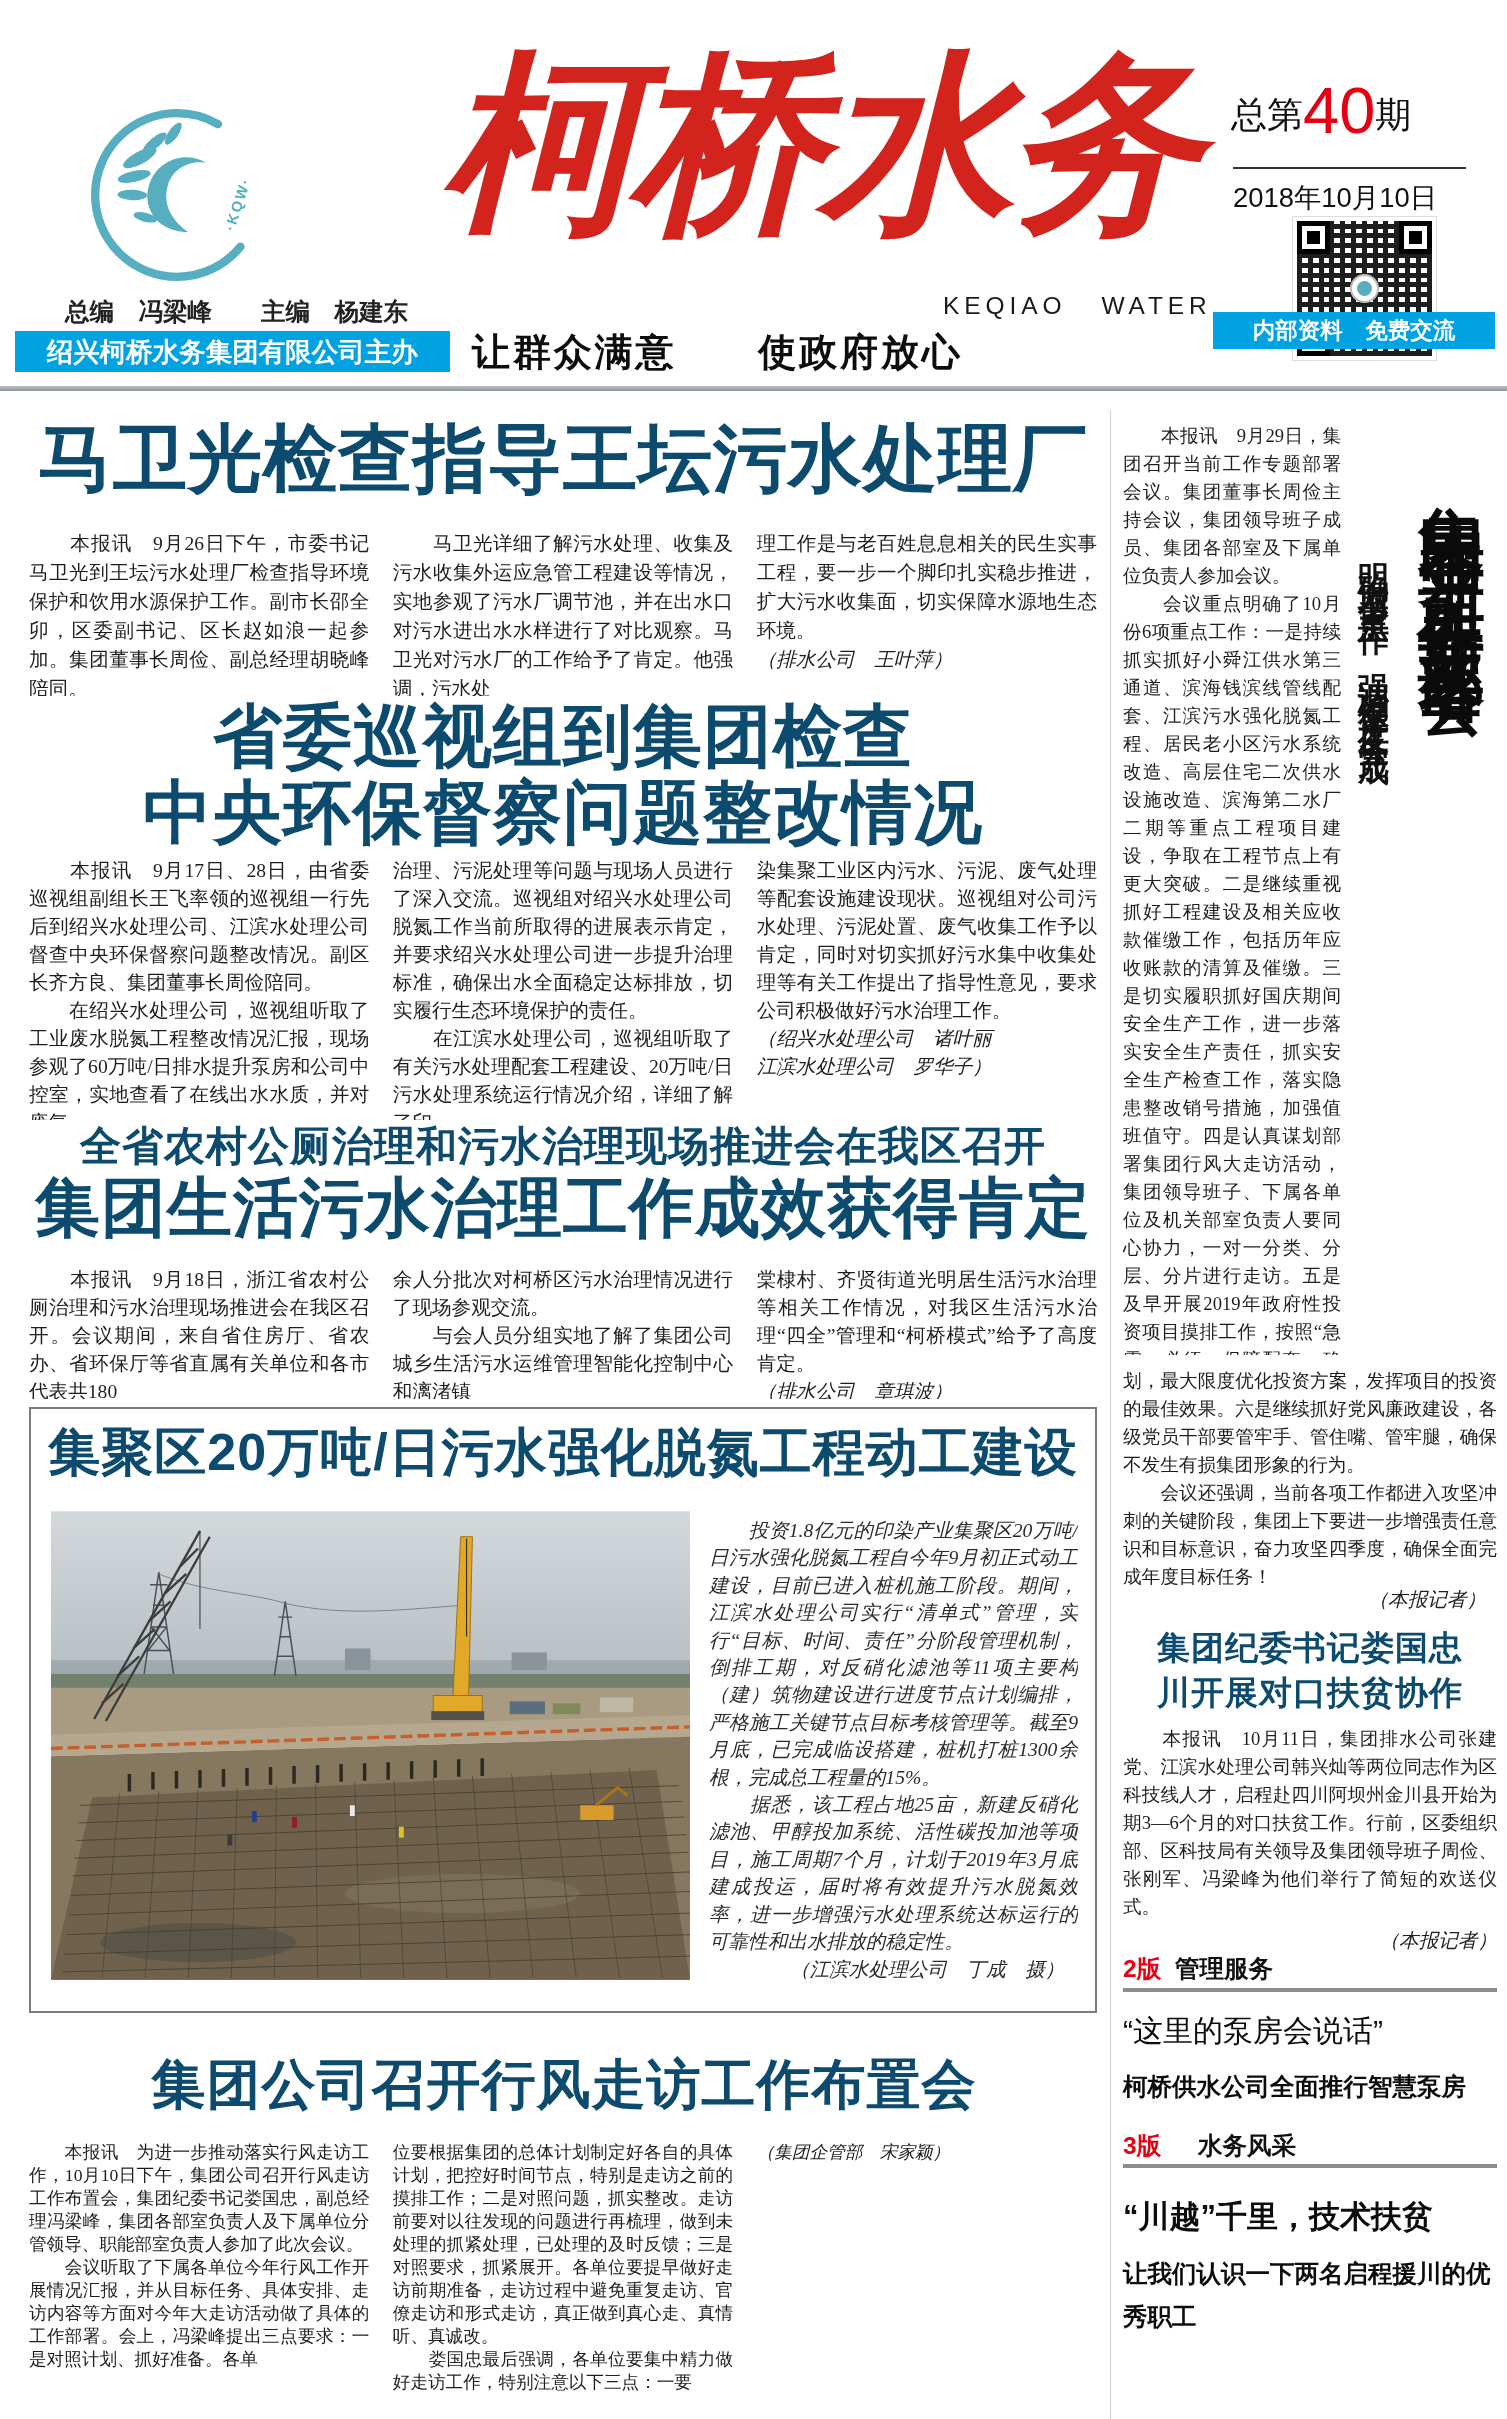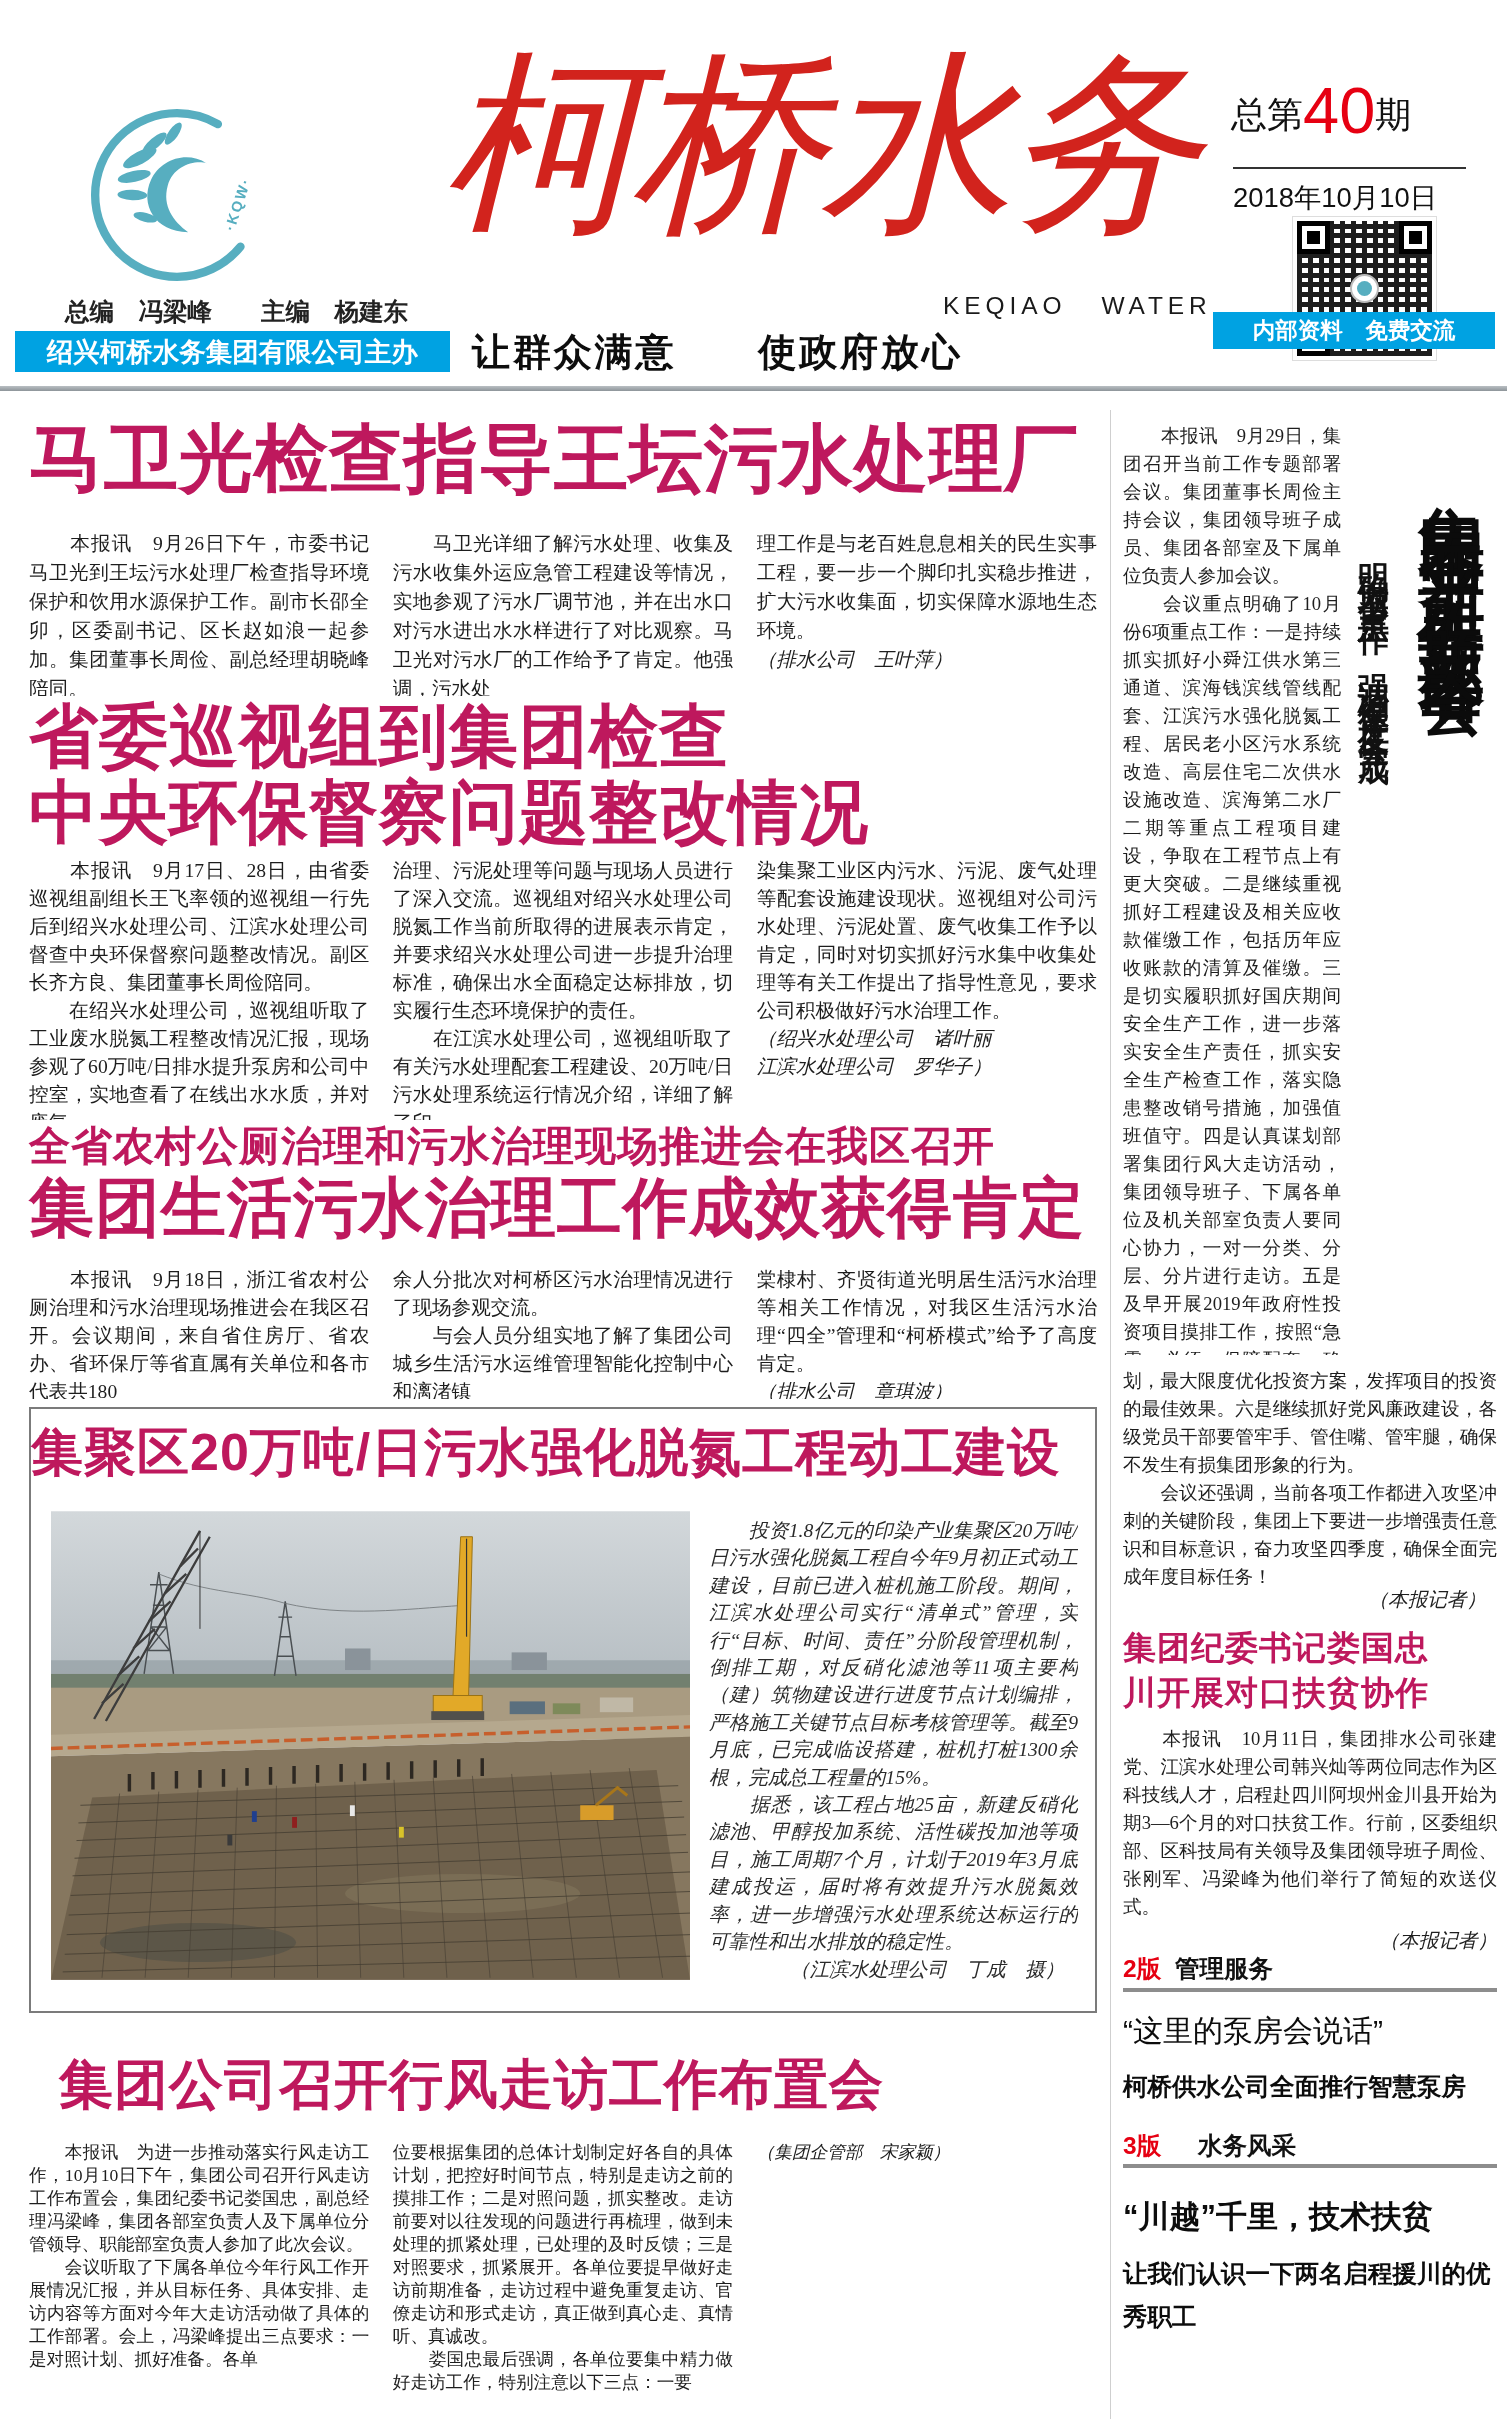--- a/index.html
+++ b/index.html
@@ -2,30 +2,30 @@
 <html><head>
 <meta charset="utf-8">
 <style>
   *{margin:0;padding:0;box-sizing:border-box}
   html,body{background:#ffffff}
   body{width:1507px;height:2419px;position:relative;overflow:hidden;
        font-family:"Liberation Serif","DejaVu Serif",serif;color:#1d1d1d}
   .abs{position:absolute}
   .hei{font-family:"Liberation Sans","DejaVu Sans",sans-serif}
   .headline{font-family:"Liberation Sans","DejaVu Sans",sans-serif;font-weight:900;
-            color:#be185d;line-height:1.06;letter-spacing:1px}
+            color:#0c4a6e;text-align:center;line-height:1.06;letter-spacing:1px}
   .threecol{display:flex;gap:23.5px}
   .tc{flex:1;overflow:hidden;text-align:justify}
   .tc p,.sbp{text-align:justify}
   .body20{font-size:19.6px;line-height:28px}
   .byline{font-style:italic;text-align:right}
   .vtext{writing-mode:vertical-rl;text-orientation:upright}
   .rule{background:#8d8d8d}
   
-  .paper-title{font-size:194px;font-weight:normal;font-style:italic;color:#d2231d;
+  .paper-title{font-size:194px;font-weight:bold;font-style:italic;color:#d2231d;
                line-height:1;letter-spacing:-5.9px;white-space:nowrap}
   .cyanbox{background:#00a2e2;color:#fff;display:flex;align-items:center;justify-content:center;
            font-weight:bold;font-family:"Liberation Sans","DejaVu Sans",sans-serif}
   
   .qr{background:#fff;border:1px solid #ddd}
   .qr .noise{position:absolute;inset:3.9px;opacity:.88;
     background:repeating-linear-gradient(0deg,#000 0 4.9px,transparent 4.9px 9.8px),
                repeating-linear-gradient(90deg,#000 0 4.9px,transparent 4.9px 10.8px)}
   .qr .f{position:absolute;width:33px;height:33px;border:5.9px solid #000;background:#fff}
   .qr .f i{position:absolute;inset:4.9px;background:#000}

